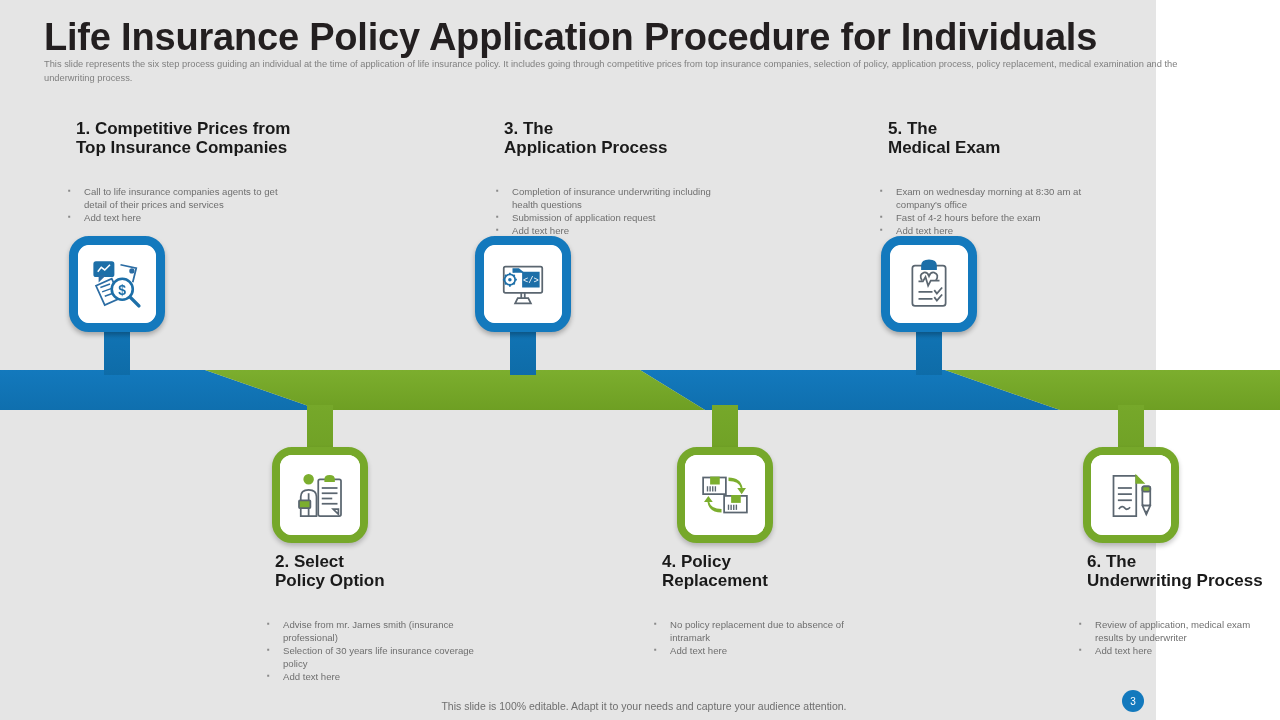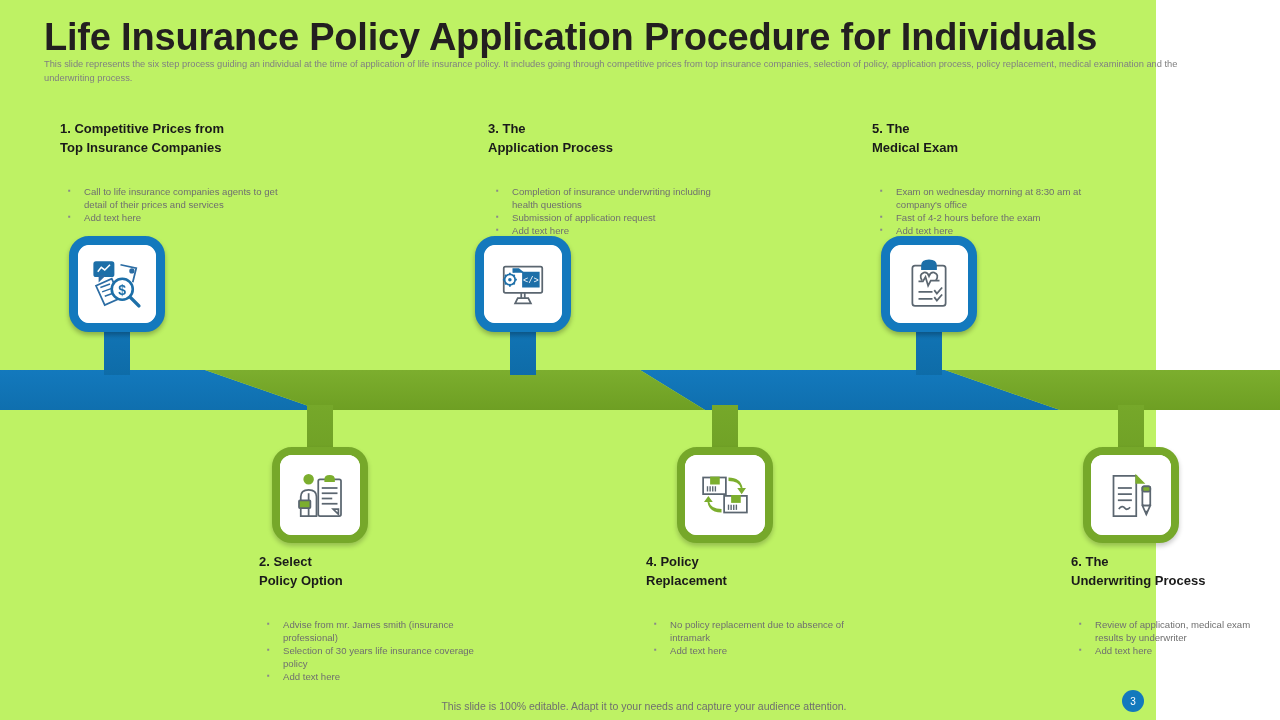--- a/index.html
+++ b/index.html
@@ -2,21 +2,21 @@
 <html><head>
 <meta charset="utf-8">
 <style>
   * { box-sizing: border-box; margin: 0; padding: 0; }
   html, body {
     width: 1280px; height: 720px;
     background: #ffffff;
     font-family: "Liberation Sans", sans-serif;
     overflow: hidden;
   }
-  .slide { position: relative; width: 1156px; height: 720px; background: #bef264; }
+  .slide { position: relative; width: 1156px; height: 720px; background: #e5e5e5; }
 
   
   .title {
     position: absolute; left: 44px; top: 16px;
     font-size: 38px; font-weight: bold; color: #231f20;
     letter-spacing: -0.2px; white-space: nowrap;
   }
   .subtitle {
     position: absolute; left: 44px; top: 58px; width: 1182px;
     font-size: 9.3px; line-height: 13.5px; color: #808080;
@@ -45,22 +45,22 @@
   .iconbox .inner {
     width: 100%; height: 100%; border-radius: 12px; background:#fff;
     border: 3px solid #fff;
     display:flex; align-items:center; justify-content:center;
   }
   .iconbox svg { width: 56px; height: 56px; }
 
   
   .block { position: absolute; }
   .block h3 {
-    font-size: 13px; font-weight: bold; color: #1a1a1a; line-height: 18.5px;
-    margin-bottom: 5px; white-space: pre-line;
+    font-size: 17px; font-weight: bold; color: #1a1a1a; line-height: 18.5px;
+    margin-bottom: 5px; white-space: pre-line; margin-left: 16px;
   }
   .block ul { list-style: none; margin-top: 28px; }
   .block li {
     position: relative; padding-left: 24px;
     font-size: 9.6px; line-height: 13px; color: #6f6f6f;
     margin-bottom: 0px;
   }
   .block li::before {
     content: "\25AA"; position: absolute; left: 8px; top: -1px;
     font-size: 8px; color: #8a8a8a;

